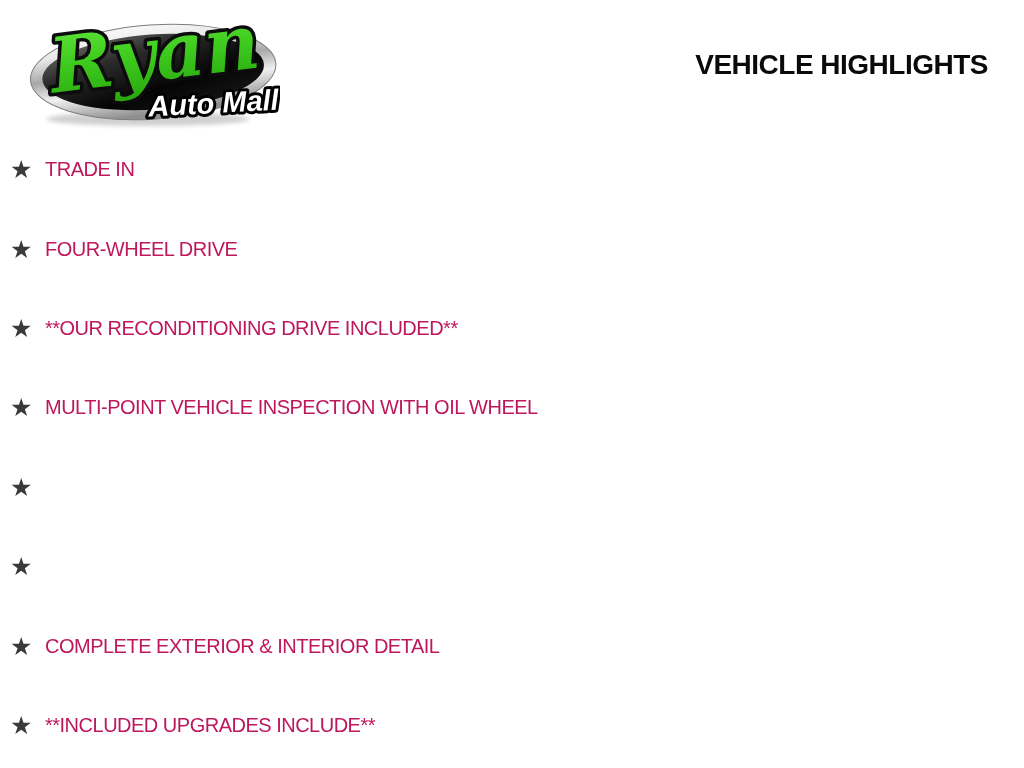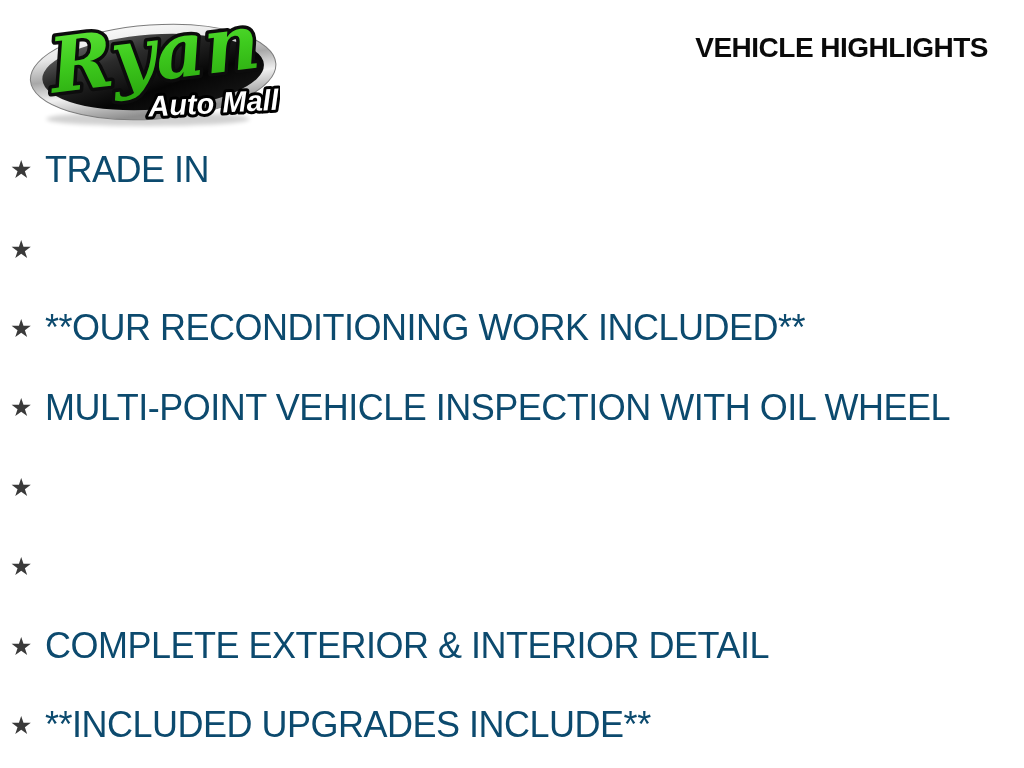--- a/index.html
+++ b/index.html
@@ -17,21 +17,21 @@
   }
   .logo {
     position: absolute;
     left: 26px;
     top: 6px;
     width: 254px;
     height: 124px;
   }
   .page-title {
     position: absolute;
-    top: 32px;
+    top: 49px;
     right: 36px;
     margin: 0;
     font-size: 28px;
     font-weight: 700;
     letter-spacing: -0.5px;
     color: #0a0a0a;
     white-space: nowrap;
   }
   .highlights-list {
     position: absolute;
@@ -47,23 +47,23 @@
     display: flex;
     align-items: center;
   }
   .star {
     flex: 0 0 35px;
     font-size: 25px;
     line-height: 1;
     color: #3a3a3a;
   }
   .item-text {
-    font-size: 36px;
+    font-size: 20px;
     letter-spacing: -0.5px;
-    color: #0c4a6e;
+    color: #be185d;
     white-space: nowrap;
   }
 </style>
 </head>
 <body>
 
 <div class="page">
 
   <div class="logo">
     <svg viewBox="0 0 254 124" width="254" height="124">
@@ -106,24 +106,25 @@
 
   <h1 class="page-title">VEHICLE HIGHLIGHTS</h1>
 
   <ul class="highlights-list">
     <li>
       <span class="star">★</span>
       <span class="item-text">TRADE IN</span>
     </li>
     <li>
       <span class="star">★</span>
+      <span class="item-text">FOUR-WHEEL DRIVE</span>
     </li>
     <li>
       <span class="star">★</span>
-      <span class="item-text">**OUR RECONDITIONING WORK INCLUDED**</span>
+      <span class="item-text">**OUR RECONDITIONING DRIVE INCLUDED**</span>
     </li>
     <li>
       <span class="star">★</span>
       <span class="item-text">MULTI-POINT VEHICLE INSPECTION WITH OIL WHEEL</span>
     </li>
     <li>
       <span class="star">★</span>
     </li>
     <li>
       <span class="star">★</span>

